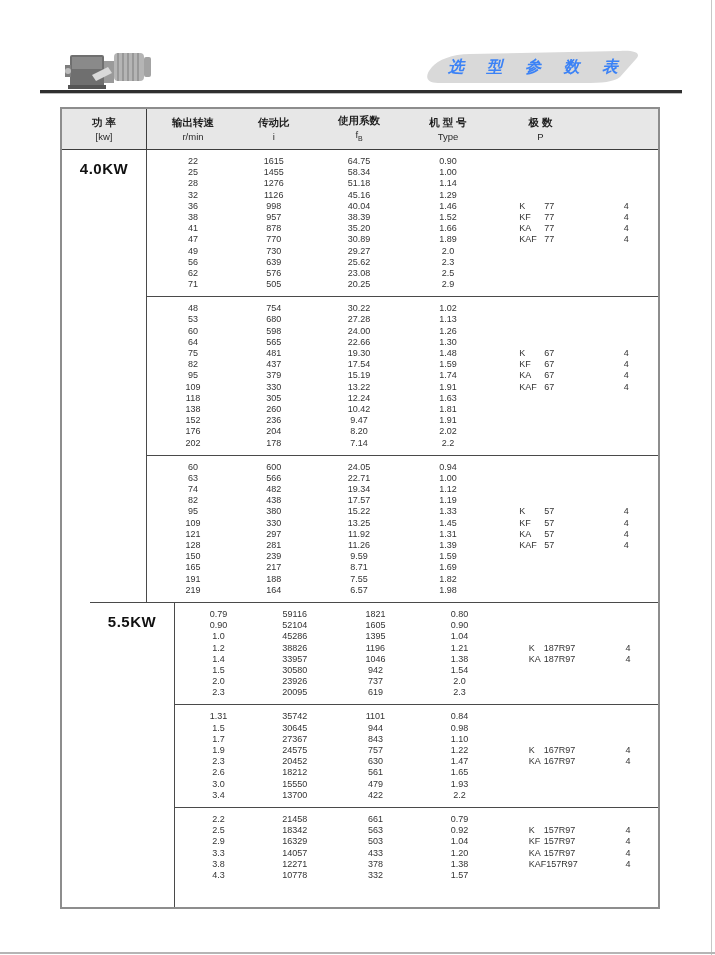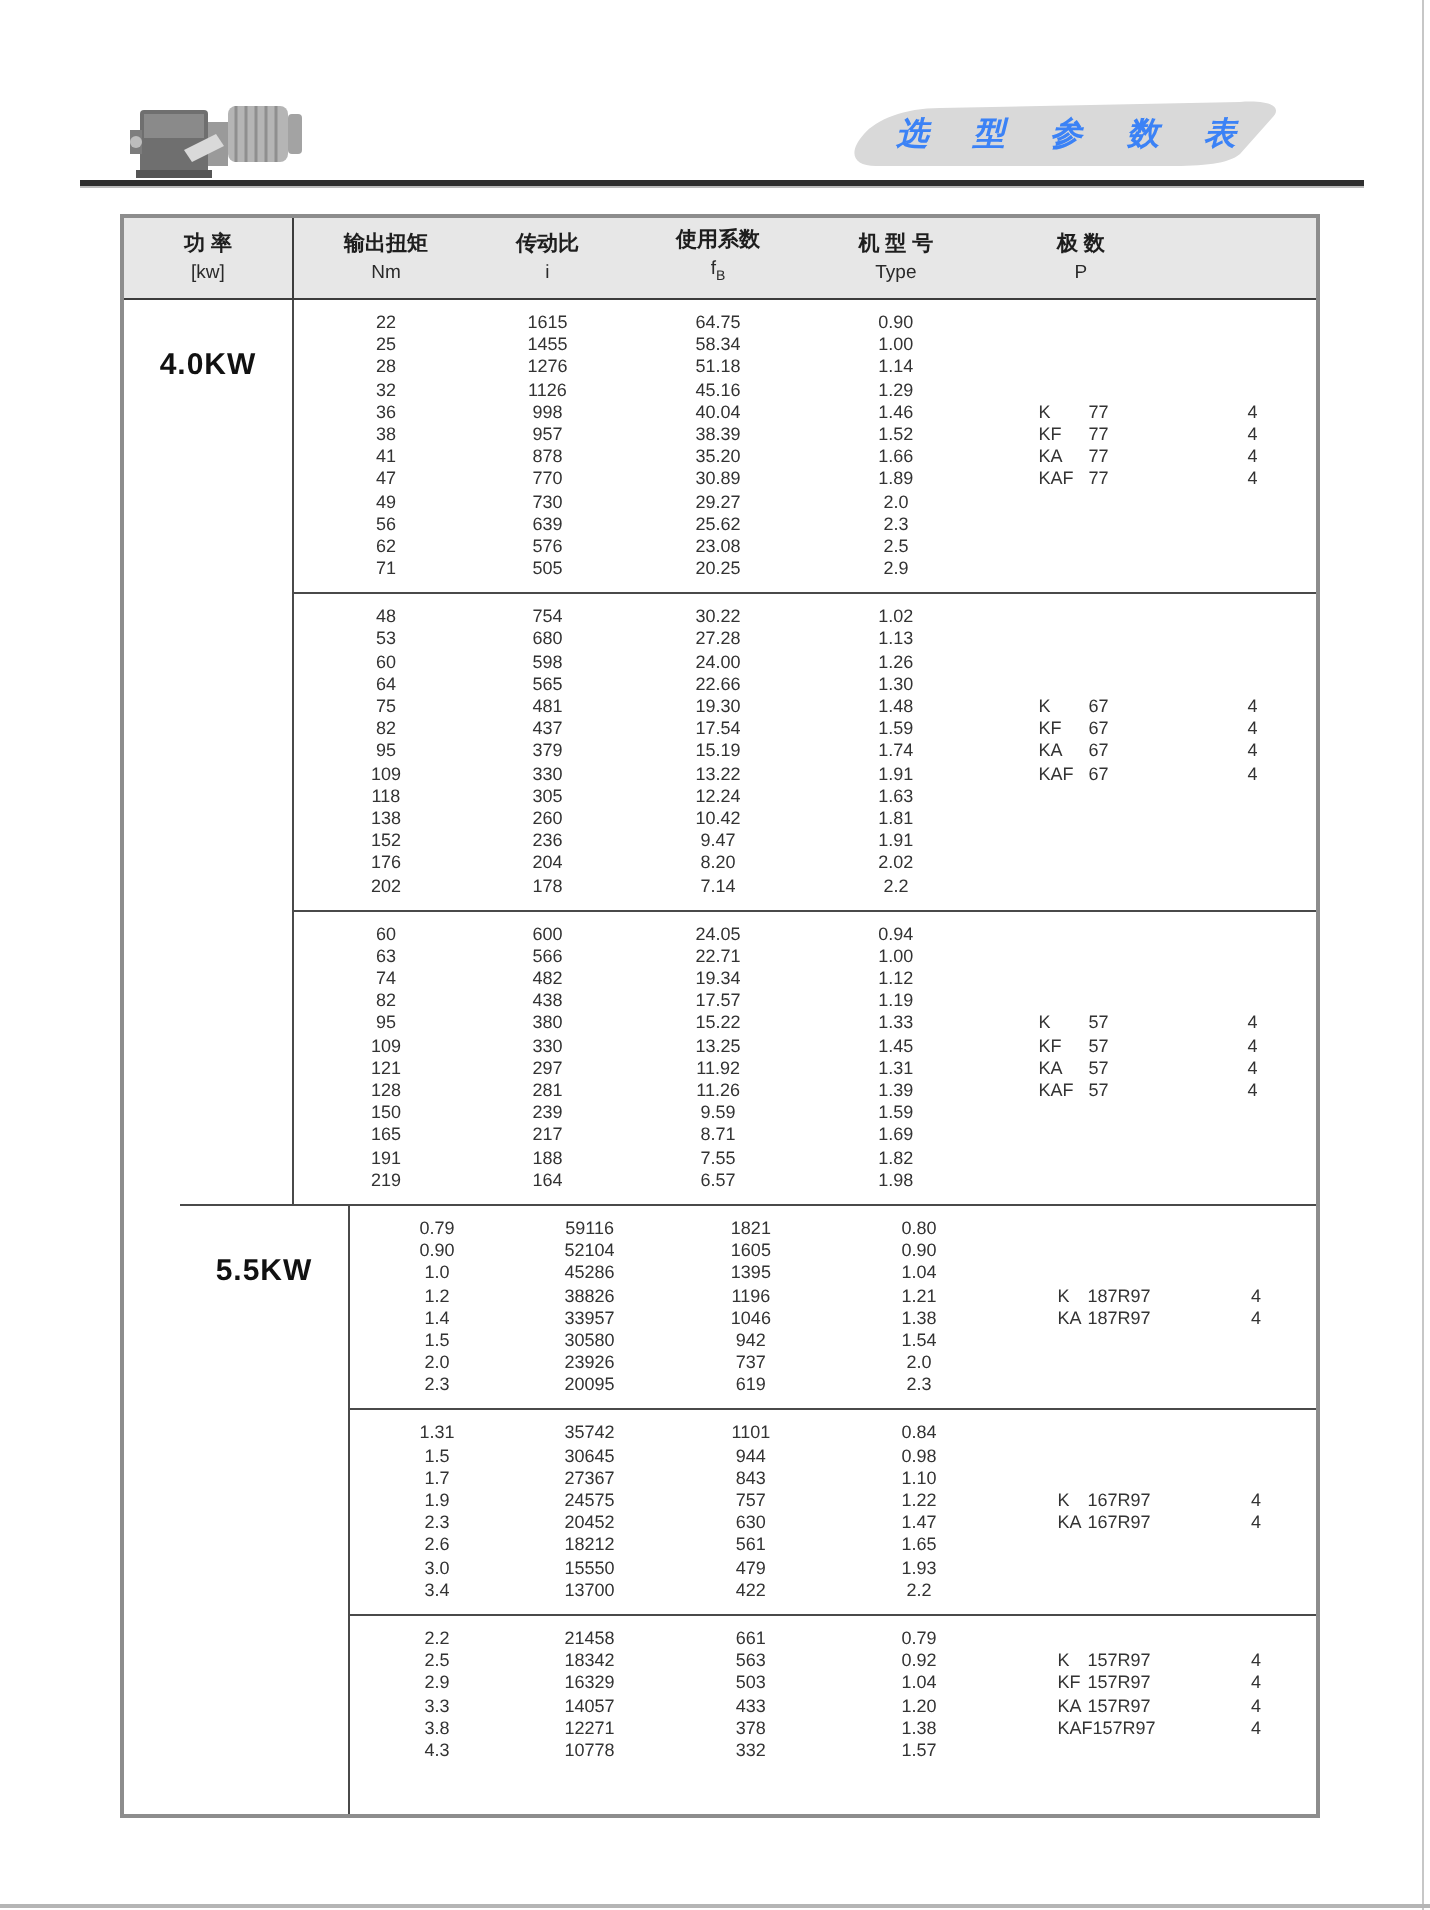--- a/index.html
+++ b/index.html
@@ -28,21 +28,21 @@
   .th-power { width:85px; border-right:1px solid #3c3c3c; display:flex; flex-direction:column;
               align-items:center; justify-content:center; }
   .th-data  { flex:1; display:grid; grid-template-columns:18% 13.6% 19.8% 15% 21.2% 12.4%; }
   .th { display:flex; flex-direction:column; align-items:center; justify-content:center; }
   .th .zh   { font-size:10.5px; font-weight:bold; color:#1e1e1e; line-height:15px; }
   .th .unit { font-size:9.5px;  color:#2a2a2a; line-height:13px; }
   .th .unit sub { font-size:7px; }
 
   .group { display:flex; }
   .group + .group { border-top:1px solid #4a4a4a;margin-left:28px; }
-  .power-col { width:85px; border-right:1px solid #4a4a4a; padding-top:24px;
+  .power-col { width:85px; border-right:1px solid #4a4a4a; padding-top:10px;
                display:flex; justify-content:center; align-items:flex-start; }
   .power-label { font-size:15px; font-weight:bold; color:#111; letter-spacing:0.5px; }
   .blocks { flex:1; display:flex; flex-direction:column; }
   .block { padding:6px 0; }
   .block + .block { border-top:1px solid #4a4a4a; }
   .group:last-child .block:last-child { padding-bottom:26px; }
 
   .row { display:grid; grid-template-columns:18% 13.6% 19.8% 15% 21.2% 12.4%; height:11.2px; }
   .cell { font-size:9px; color:#333; text-align:center; line-height:11.2px;
           white-space:nowrap; overflow:visible; }
@@ -78,22 +78,22 @@
 <div class="header-rule"></div>
 
 <div class="param-table">
   <div class="thead">
     <div class="th th-power">
       <div class="zh">功  率</div>
       <div class="unit">[kw]</div>
     </div>
     <div class="th-data">
       <div class="th">
-        <div class="zh">输出扭矩</div>
-        <div class="unit">Nm</div>
+        <div class="zh">输出转速</div>
+        <div class="unit">r/min</div>
       </div>
       <div class="th">
         <div class="zh">传动比</div>
         <div class="unit">i</div>
       </div>
       <div class="th">
         <div class="zh">使用系数</div>
         <div class="unit"><span>f</span><sub>B</sub></div>
       </div>
       <div class="th">

